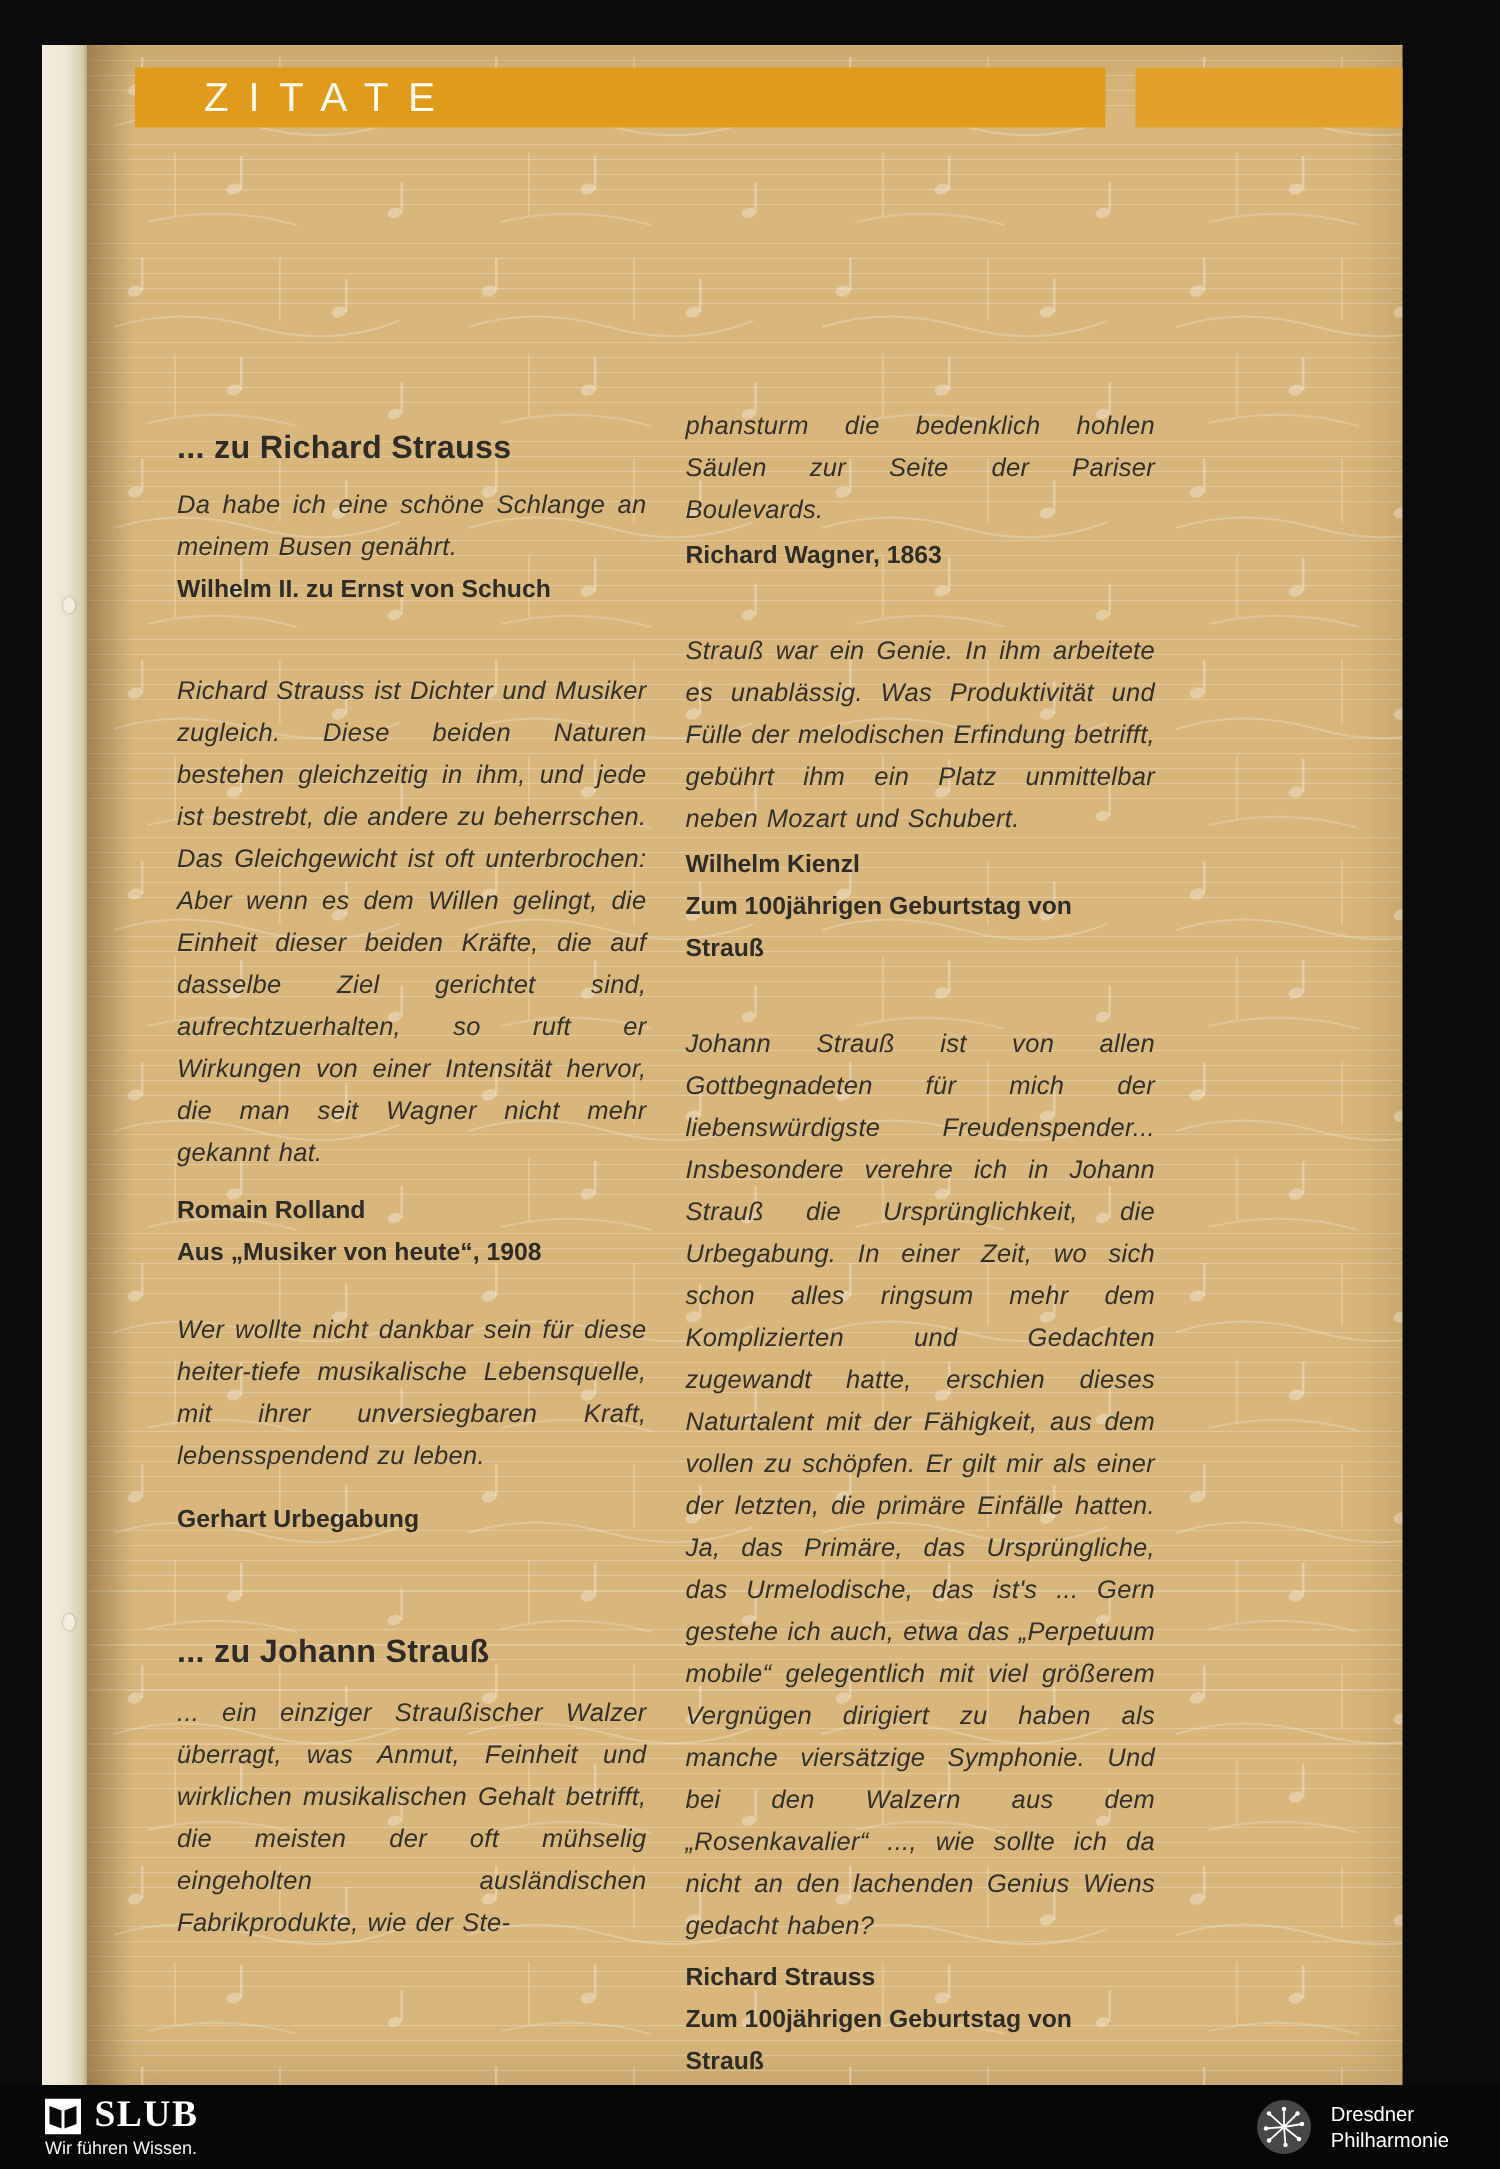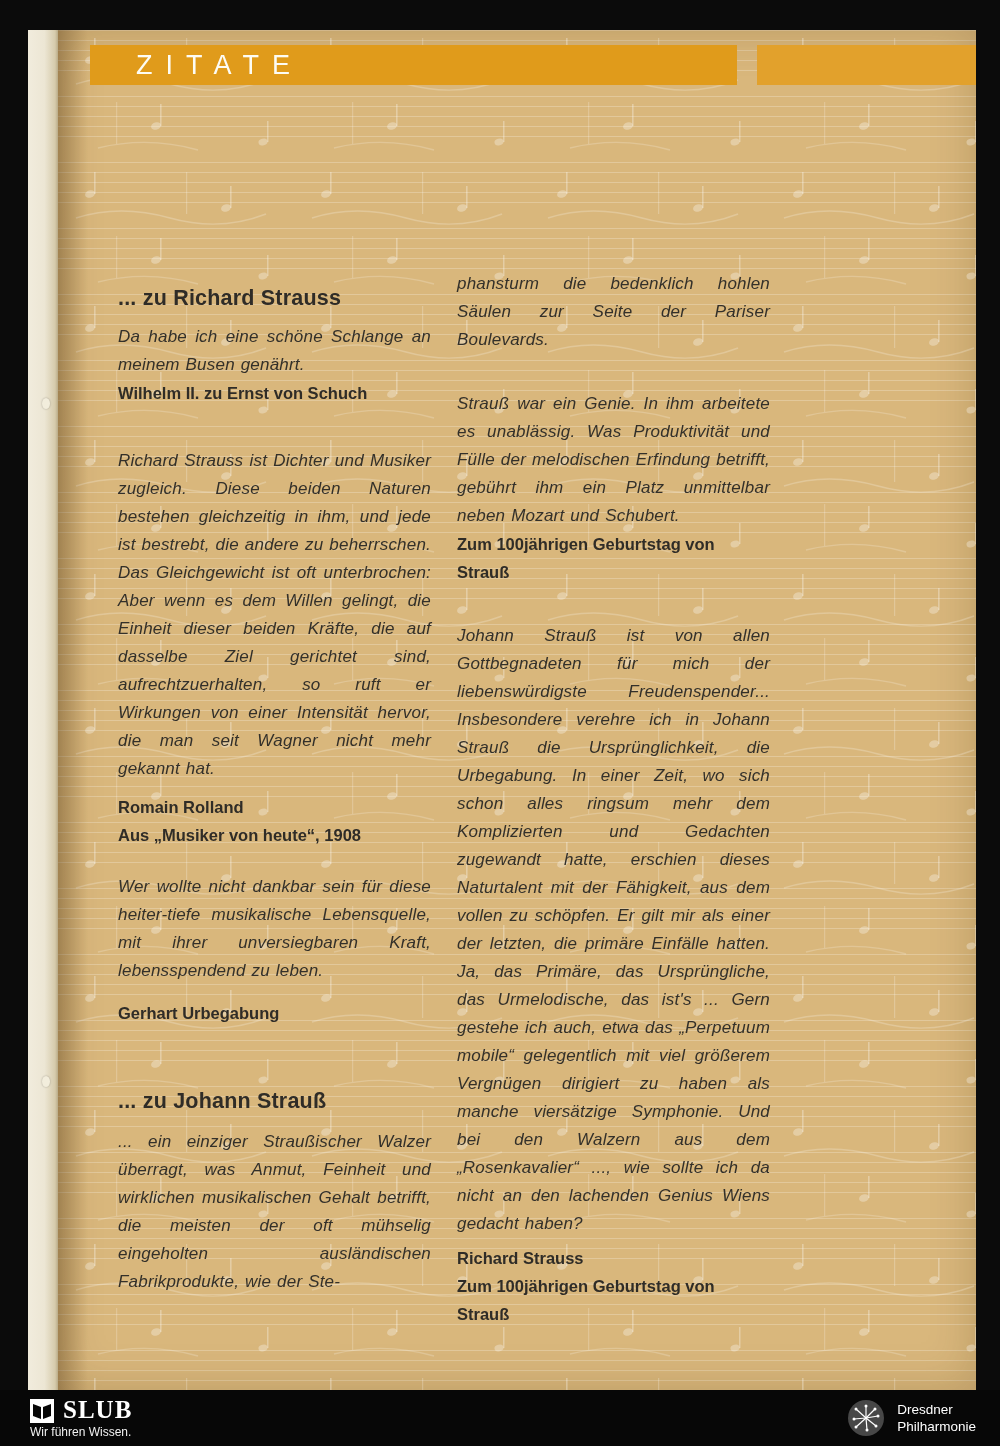--- a/index.html
+++ b/index.html
@@ -28,21 +28,20 @@
       rgba(255,255,255,0.24) 10px, rgba(255,255,255,0.24) 11px,
       transparent 11px, transparent 20px,
       rgba(255,255,255,0.24) 20px, rgba(255,255,255,0.24) 21px,
       transparent 21px, transparent 30px,
       rgba(255,255,255,0.24) 30px, rgba(255,255,255,0.24) 31px,
       transparent 31px, transparent 40px,
       rgba(255,255,255,0.24) 40px, rgba(255,255,255,0.24) 41px,
       transparent 41px, transparent 66px
     );
     box-shadow:inset 0 0 46px rgba(70,45,10,0.22);
-    padding-left:41px;
   }
   .page::before{ 
     content:"";position:absolute;left:0;top:0;bottom:0;width:30px;
     background:linear-gradient(to right,rgba(60,35,5,0.28),rgba(60,35,5,0));
     pointer-events:none;z-index:2;
   }
   .texture{position:absolute;inset:0;width:100%;height:100%;z-index:0;}
 
   .dot{position:absolute;left:-16px;width:8px;height:11px;border-radius:50%;
     background:#f2eddc;box-shadow:0 0 2px rgba(0,0,0,.3);}
@@ -91,21 +90,21 @@
   .footer{
     position:absolute;left:0;right:0;bottom:0;height:56px;background:#070707;
     display:flex;align-items:center;justify-content:space-between;z-index:3;
   }
   .slub{display:flex;flex-direction:column;justify-content:center;
     padding-left:30px;color:#fff;}
   .slub-row{display:flex;align-items:flex-end;gap:9px;}
   .slub-name{font-family:"Liberation Serif", serif;font-weight:bold;
     font-size:25px;letter-spacing:1px;line-height:26px;}
   .slub-slogan{font-size:12px;margin-top:2px;color:#f2f2f2;}
-  .phil{display:flex;align-items:center;gap:12px;padding-right:24px;color:#fff;}
+  .phil{display:flex;align-items:center;gap:12px;padding-right:34px;color:#fff;}
   .phil-text{display:flex;flex-direction:column;font-size:13.5px;line-height:17px;}
 </style>
 </head>
 <body>
 
 <div class="scan">
 
   <div class="page-edge"></div>
 
   <div class="page">
@@ -158,22 +157,24 @@
         <p class="quote mt44">Wer wollte nicht dankbar sein für diese heiter-tiefe musikalische Lebensquelle, mit ihrer unversiegbaren Kraft, lebensspendend zu leben.</p>
         <p class="attr mt14">Gerhart Urbegabung</p>
 
         <h2 class="heading h2">... zu Johann Strauß</h2>
 
         <p class="quote">... ein einziger Straußischer Walzer überragt, was Anmut, Feinheit und wirklichen musikalischen Gehalt betrifft, die meisten der oft mühselig eingeholten ausländischen Fabrikprodukte, wie der Ste-</p>
       </div>
 
       <div class="col">
         <p class="quote">phansturm die bedenklich hohlen Säulen zur Seite der Pariser Boulevards.</p>
+        <p class="attr mt2">Richard Wagner, 1863</p>
 
         <p class="quote mt36">Strauß war ein Genie. In ihm arbeitete es unablässig. Was Produktivität und Fülle der melodischen Erfindung betrifft, gebührt ihm ein Platz unmittelbar neben Mozart und Schubert.</p>
+        <p class="attr mt2">Wilhelm Kienzl</p>
         <p class="attr">Zum 100jährigen Geburtstag von Strauß</p>
 
         <p class="quote mt36">Johann Strauß ist von allen Gottbegnadeten für mich der liebenswürdigste Freudenspender... Insbesondere verehre ich in Johann Strauß die Ursprünglichkeit, die Urbegabung. In einer Zeit, wo sich schon alles ringsum mehr dem Komplizierten und Gedachten zugewandt hatte, erschien dieses Naturtalent mit der Fähigkeit, aus dem vollen zu schöpfen. Er gilt mir als einer der letzten, die primäre Einfälle hatten. Ja, das Primäre, das Ursprüngliche, das Urmelodische, das ist's ... Gern gestehe ich auch, etwa das „Perpetuum mobile“ gelegentlich mit viel größerem Vergnügen dirigiert zu haben als manche viersätzige Symphonie. Und bei den Walzern aus dem „Rosenkavalier“ ..., wie sollte ich da nicht an den lachenden Genius Wiens gedacht haben?</p>
         <p class="attr mt6">Richard Strauss</p>
         <p class="attr">Zum 100jährigen Geburtstag von Strauß</p>
       </div>
 
     </div>
   </div>
 

